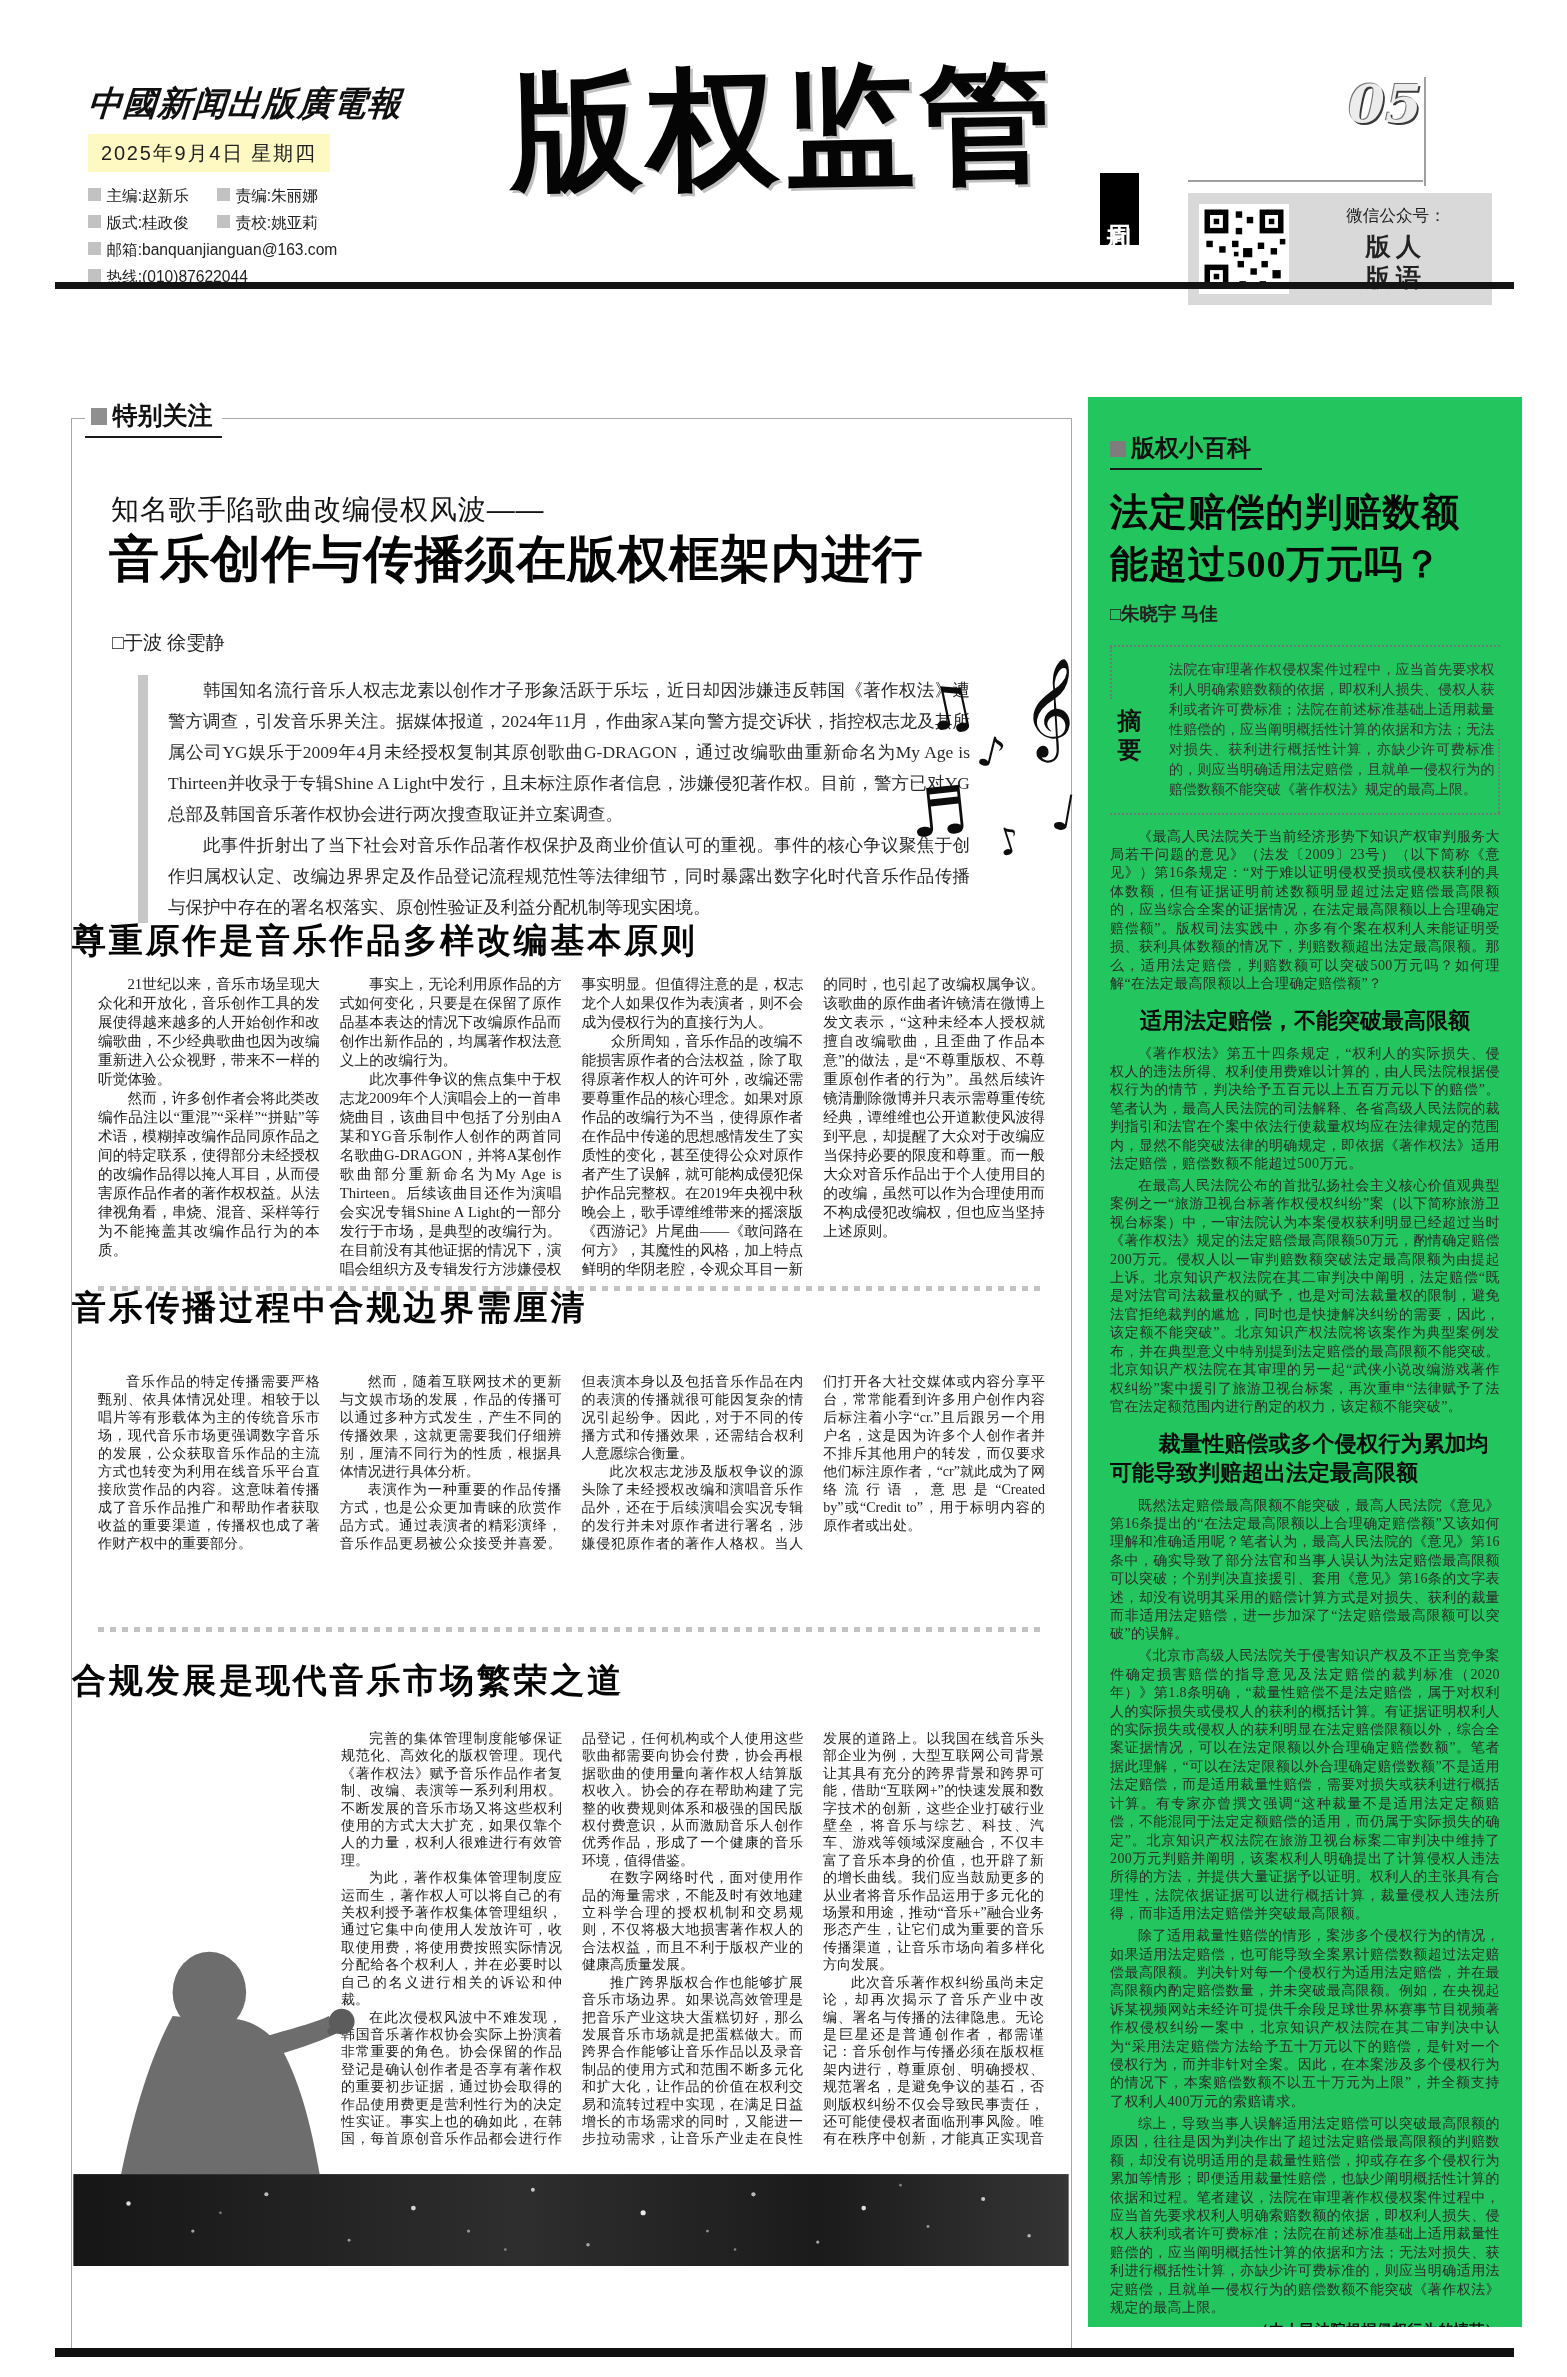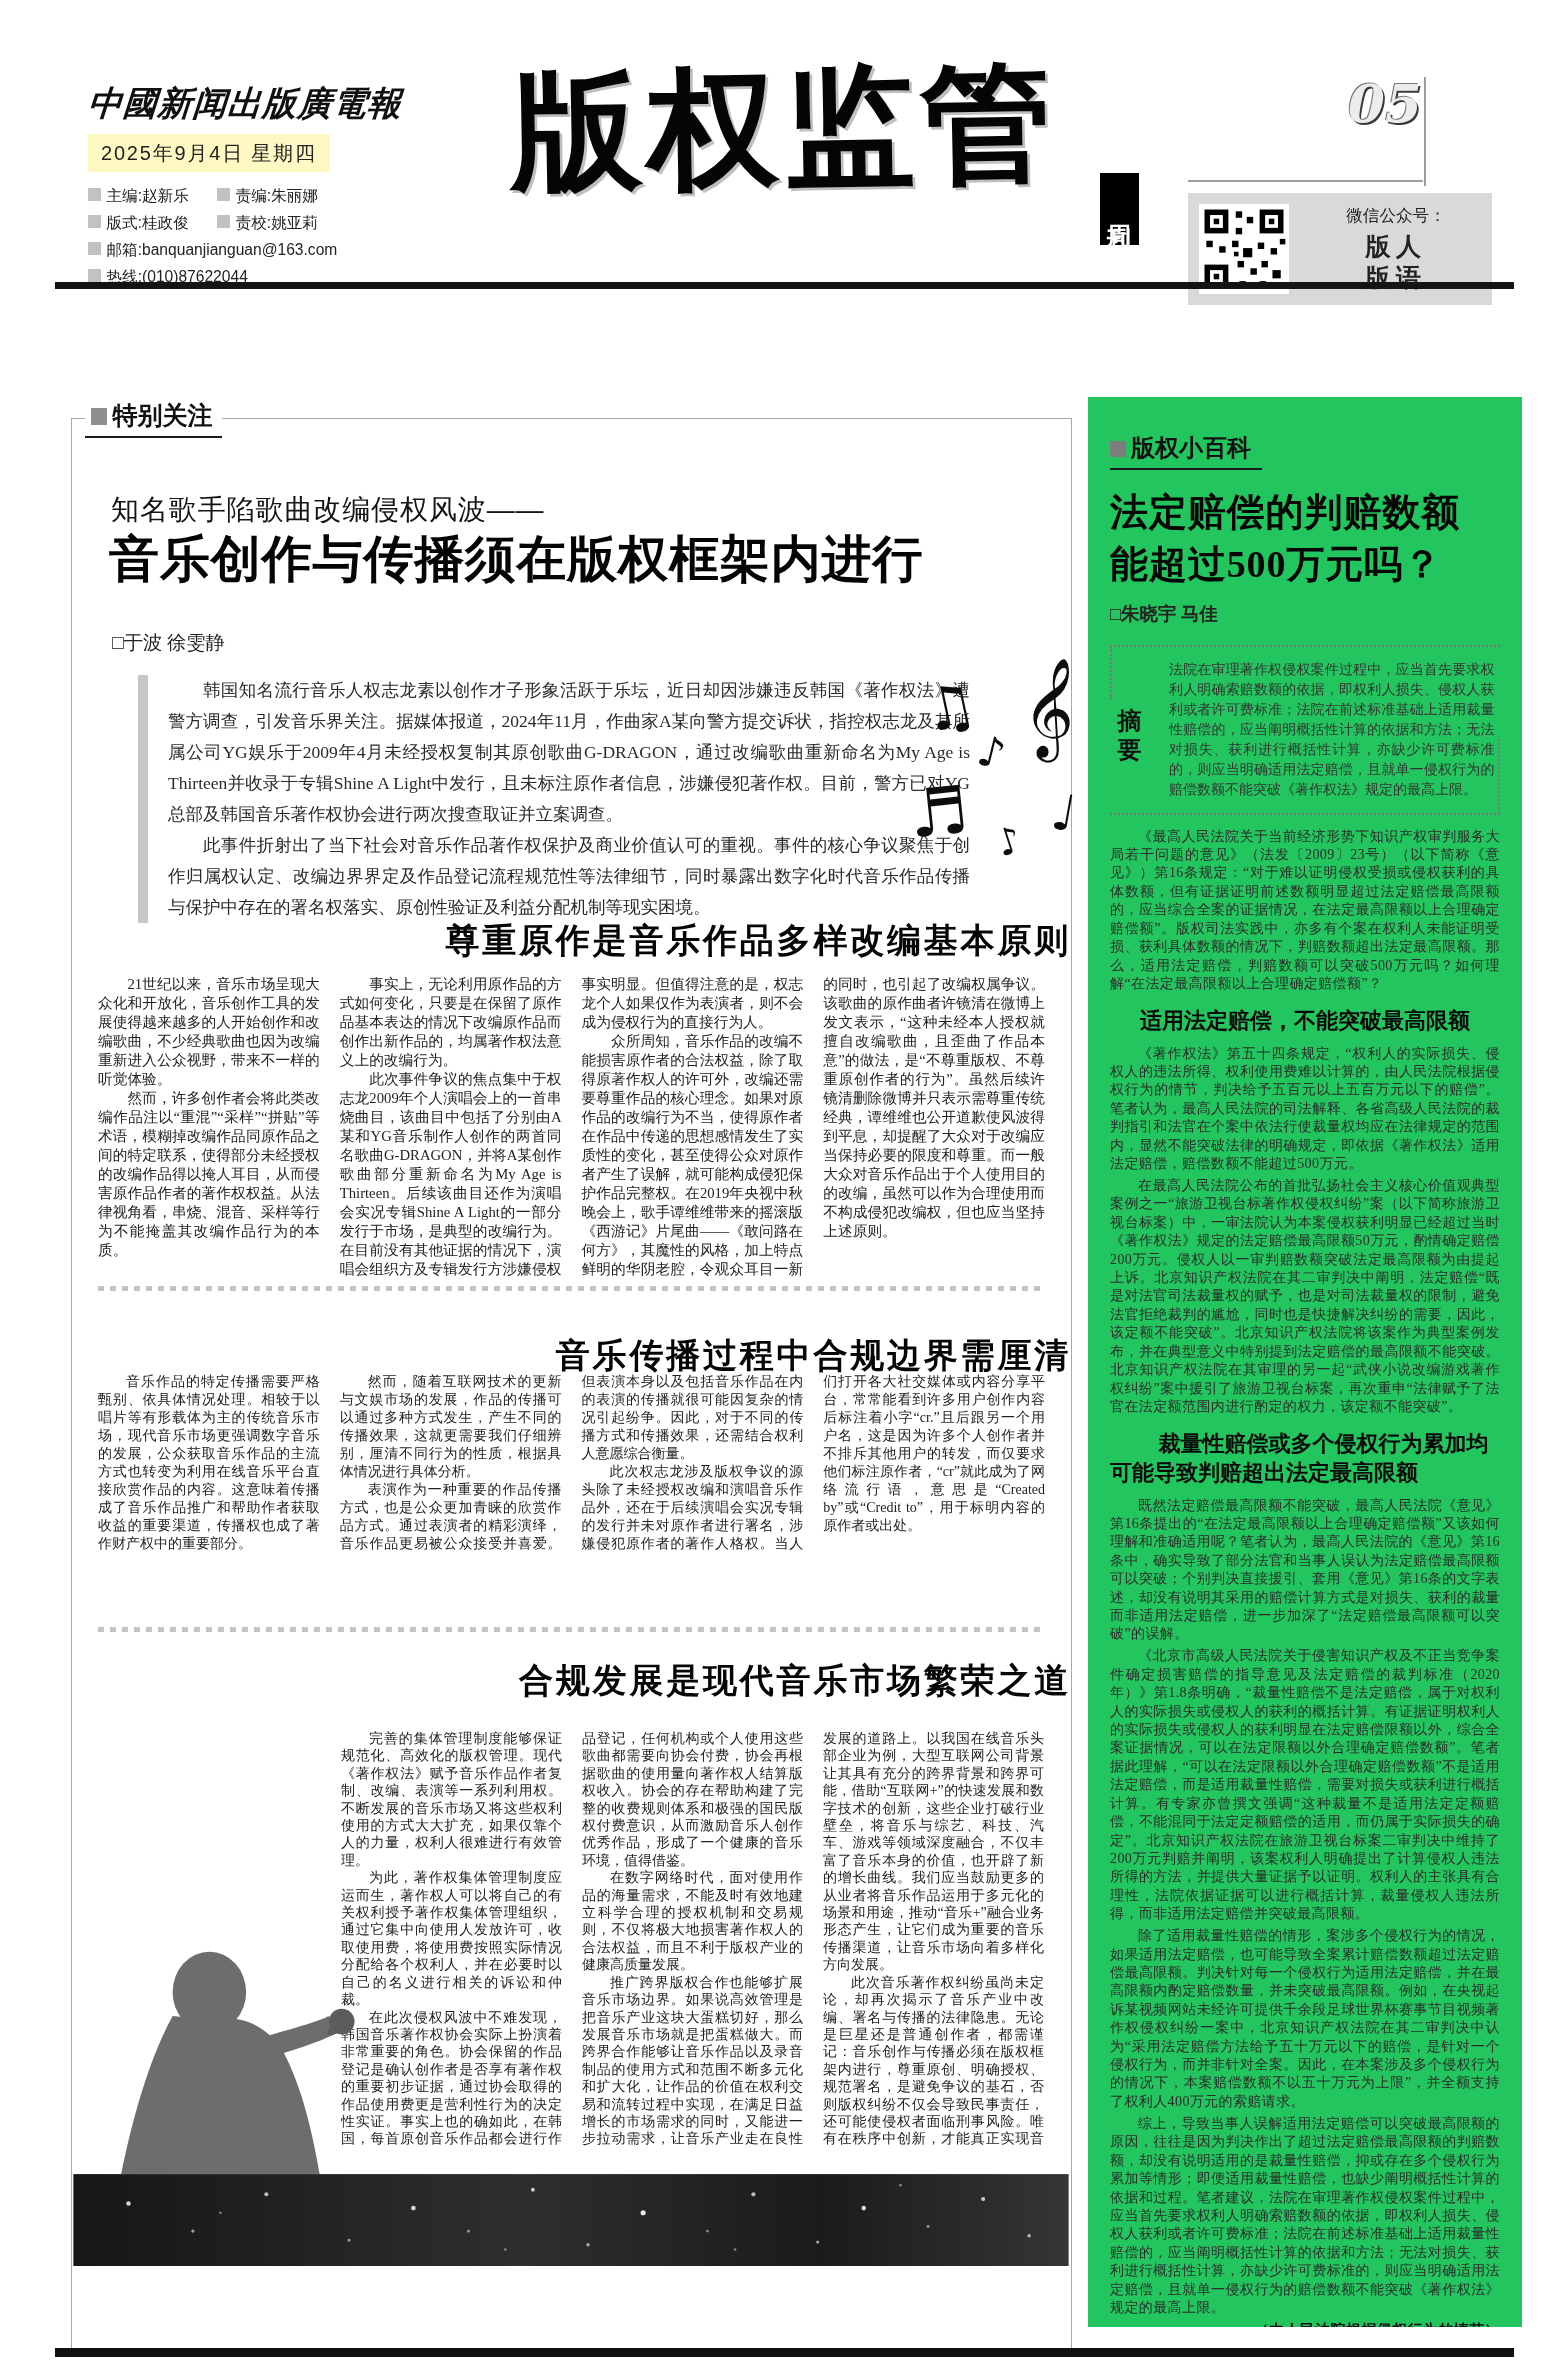--- a/index.html
+++ b/index.html
@@ -43,21 +43,21 @@
         font-size:28px;color:#141414;letter-spacing:0.9px;}
   .headline{position:absolute;left:37px;top:107px;font-size:50px;font-weight:900;letter-spacing:0.9px;
         color:#050505;white-space:nowrap;}
   .byline{position:absolute;left:40px;top:210px;font-size:19.3px;color:#222;}
   .lede{position:absolute;left:66px;top:256px;width:832px;display:flex;}
   .lede-bar{width:10px;background:#c7c7c7;margin-right:20px;flex:0 0 auto;}
   .lede-text{font-size:17.5px;line-height:31px;text-align:justify;color:#2a2a2a;}
   .lede-text p{margin:0;text-indent:2em;}
   .music-notes{position:absolute;left:842px;top:245px;width:230px;height:230px;}
   .note{position:absolute;color:#0d0d0d;font-family:"DejaVu Sans", sans-serif;}
-  .sec-title{position:absolute;left:0;width:100%;text-align:right;font-size:34px;font-weight:900;
+  .sec-title{position:absolute;left:0;width:100%;text-align:left;font-size:34px;font-weight:900;
         letter-spacing:2.8px;color:#060606;}
   .cols{position:absolute;left:26px;width:947px;column-gap:20px;text-align:justify;color:#222;}
   .cols p{margin:0;text-indent:2em;}
   .cols-s1{top:556px;height:307px;column-count:4;font-size:14.7px;line-height:19px;}
   .cols-s2{top:954px;height:239px;column-count:4;font-size:14px;line-height:18px;overflow:hidden;}
   .cols-s3{top:1311px;left:269px;width:703px;height:425px;column-count:3;font-size:14px;line-height:17.4px;overflow:hidden;}
   .orn-divider{position:absolute;left:26px;width:947px;height:4.6px;
         background-image:repeating-linear-gradient(90deg,#c3c3c3 0 6.4px,transparent 6.4px 12px);}
   .photo{position:absolute;left:0.9px;top:1518px;width:996px;height:329px;}
   
@@ -187,21 +187,21 @@
     <div class="cols cols-s1">
       <p>21世纪以来，音乐市场呈现大众化和开放化，音乐创作工具的发展使得越来越多的人开始创作和改编歌曲，不少经典歌曲也因为改编重新进入公众视野，带来不一样的听觉体验。</p>
       <p>然而，许多创作者会将此类改编作品注以“重混”“采样”“拼贴”等术语，模糊掉改编作品同原作品之间的特定联系，使得部分未经授权的改编作品得以掩人耳目，从而侵害原作品作者的著作权权益。从法律视角看，串烧、混音、采样等行为不能掩盖其改编作品行为的本质。</p>
       <p>事实上，无论利用原作品的方式如何变化，只要是在保留了原作品基本表达的情况下改编原作品而创作出新作品的，均属著作权法意义上的改编行为。</p>
       <p>此次事件争议的焦点集中于权志龙2009年个人演唱会上的一首串烧曲目，该曲目中包括了分别由A某和YG音乐制作人创作的两首同名歌曲G-DRAGON，并将A某创作歌曲部分重新命名为My Age is Thirteen。后续该曲目还作为演唱会实况专辑Shine A Light的一部分发行于市场，是典型的改编行为。在目前没有其他证据的情况下，演唱会组织方及专辑发行方涉嫌侵权事实明显。但值得注意的是，权志龙个人如果仅作为表演者，则不会成为侵权行为的直接行为人。</p>
       <p>众所周知，音乐作品的改编不能损害原作者的合法权益，除了取得原著作权人的许可外，改编还需要尊重作品的核心理念。如果对原作品的改编行为不当，使得原作者在作品中传递的思想感情发生了实质性的变化，甚至使得公众对原作者产生了误解，就可能构成侵犯保护作品完整权。在2019年央视中秋晚会上，歌手谭维维带来的摇滚版《西游记》片尾曲——《敢问路在何方》，其魔性的风格，加上特点鲜明的华阴老腔，令观众耳目一新的同时，也引起了改编权属争议。该歌曲的原作曲者许镜清在微博上发文表示，“这种未经本人授权就擅自改编歌曲，且歪曲了作品本意”的做法，是“不尊重版权、不尊重原创作者的行为”。虽然后续许镜清删除微博并只表示需尊重传统经典，谭维维也公开道歉使风波得到平息，却提醒了大众对于改编应当保持必要的限度和尊重。而一般大众对音乐作品出于个人使用目的的改编，虽然可以作为合理使用而不构成侵犯改编权，但也应当坚持上述原则。</p>
     </div>
 
     <div class="orn-divider" style="top:867px;"></div>
 
-    <div class="sec-title" style="top:914px;">音乐传播过程中合规边界需厘清</div>
+    <div class="sec-title" style="top:866px;">音乐传播过程中合规边界需厘清</div>
     <div class="cols cols-s2">
       <p>音乐作品的特定传播需要严格甄别、依具体情况处理。相较于以唱片等有形载体为主的传统音乐市场，现代音乐市场更强调数字音乐的发展，公众获取音乐作品的主流方式也转变为利用在线音乐平台直接欣赏作品的内容。这意味着传播成了音乐作品推广和帮助作者获取收益的重要渠道，传播权也成了著作财产权中的重要部分。</p>
       <p>然而，随着互联网技术的更新与文娱市场的发展，作品的传播可以通过多种方式发生，产生不同的传播效果，这就更需要我们仔细辨别，厘清不同行为的性质，根据具体情况进行具体分析。</p>
       <p>表演作为一种重要的作品传播方式，也是公众更加青睐的欣赏作品方式。通过表演者的精彩演绎，音乐作品更易被公众接受并喜爱。但表演本身以及包括音乐作品在内的表演的传播就很可能因复杂的情况引起纷争。因此，对于不同的传播方式和传播效果，还需结合权利人意愿综合衡量。</p>
       <p>此次权志龙涉及版权争议的源头除了未经授权改编和演唱音乐作品外，还在于后续演唱会实况专辑的发行并未对原作者进行署名，涉嫌侵犯原作者的著作人格权。当人们打开各大社交媒体或内容分享平台，常常能看到许多用户创作内容后标注着小字“cr.”且后跟另一个用户名，这是因为许多个人创作者并不排斥其他用户的转发，而仅要求他们标注原作者，“cr”就此成为了网络流行语，意思是“Created by”或“Credit to”，用于标明内容的原作者或出处。</p>
     </div>
 
     <div class="orn-divider" style="top:1208px;"></div>
 
     <div class="sec-title" style="top:1239px;">合规发展是现代音乐市场繁荣之道</div>

